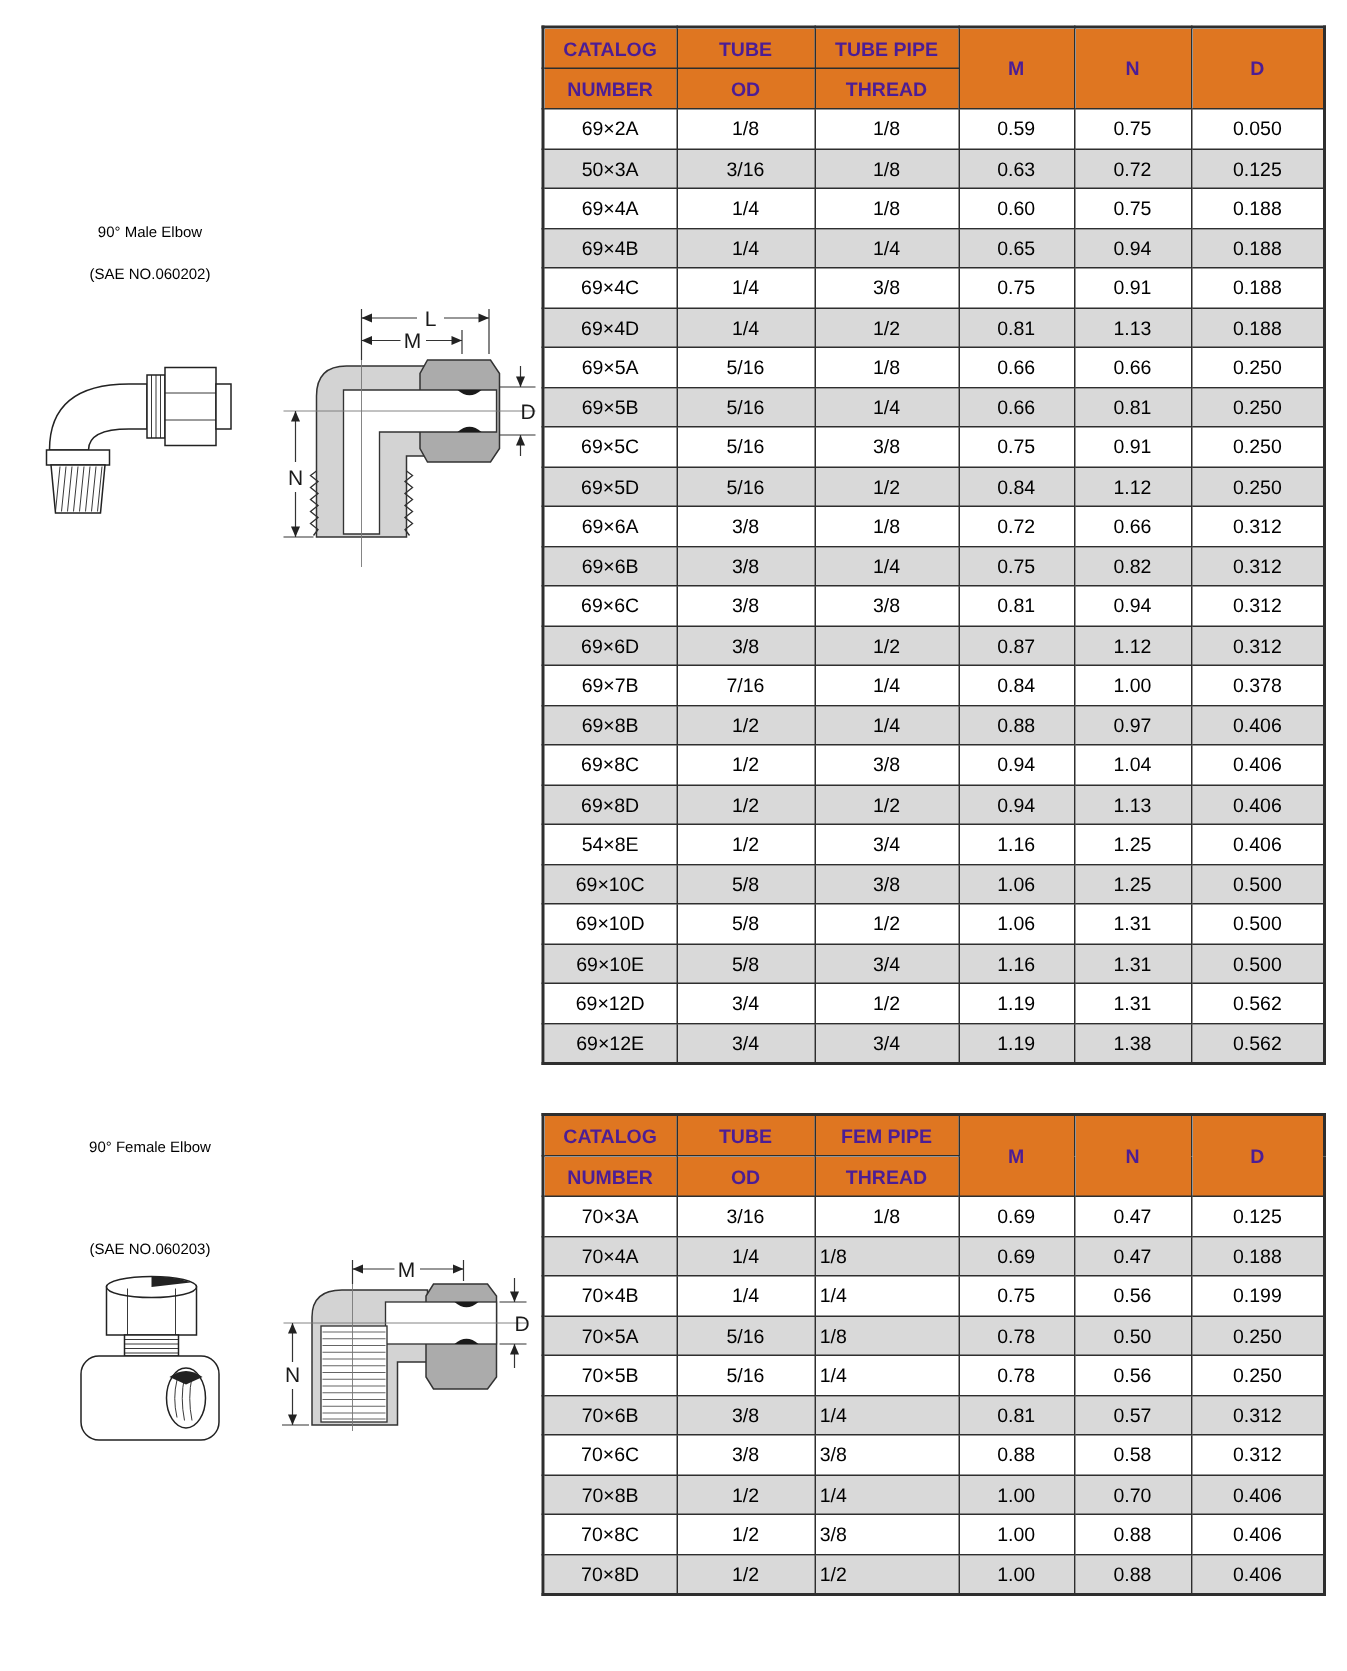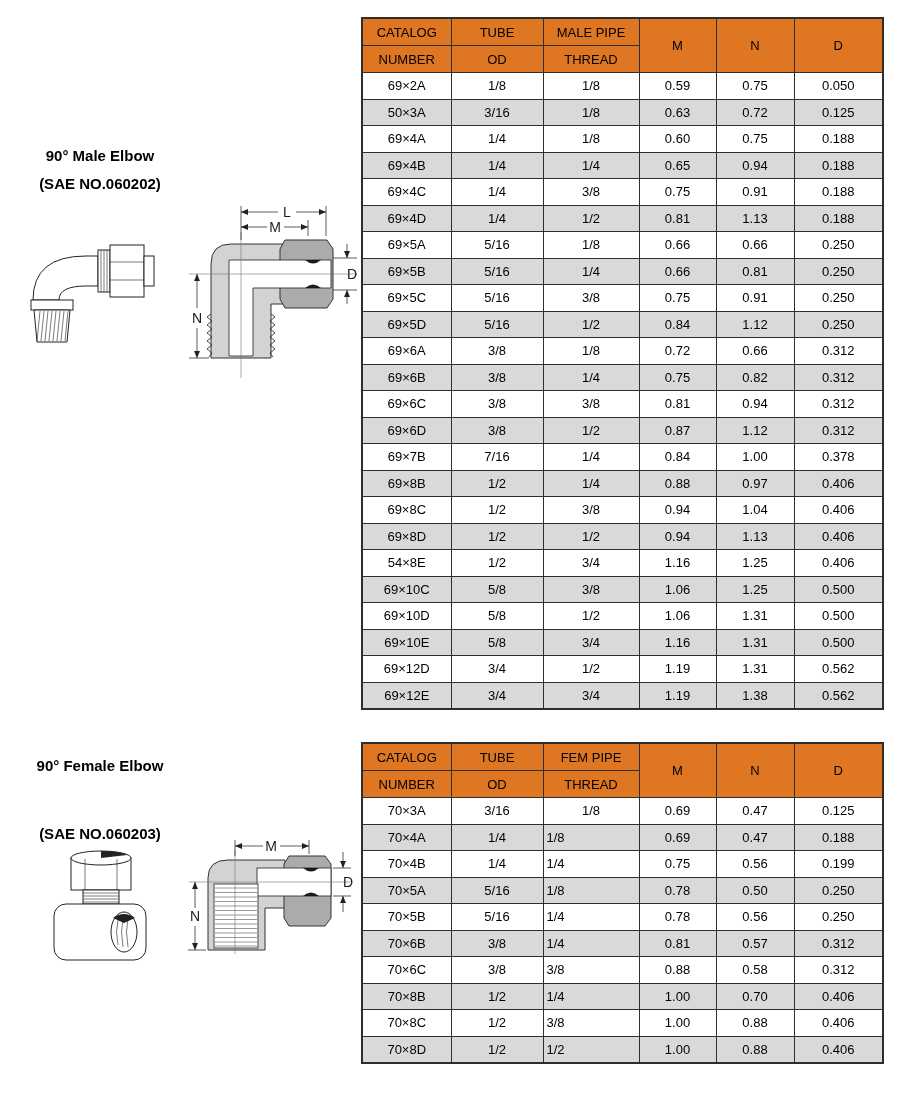--- a/index.html
+++ b/index.html
@@ -1,29 +1,29 @@
 <!DOCTYPE html>
 <html><head>
 <meta charset="utf-8">
 <style>
   html,body{margin:0;padding:0;}
   body{
     width:898px;height:1114px;position:relative;background:#ffffff;
     font-family:"Liberation Sans", sans-serif;color:#000;
   }
-  .sec-title{position:absolute;width:196px;text-align:center;font-size:15px;font-weight:700;line-height:20px;}
+  .sec-title{position:absolute;width:196px;text-align:center;font-size:10px;font-weight:400;line-height:20px;}
   .spec-table{
     position:absolute;left:361px;width:521px;border-collapse:collapse;table-layout:fixed;
     border:2px solid #2e2e2e;background:#fff;
   }
   .spec-table th,.spec-table td{
     border:1px solid #2e2e2e;text-align:center;vertical-align:middle;padding:0;
     font-size:13px;white-space:nowrap;overflow:hidden;
   }
-  .spec-table th{background:#DF7621;color:#000000;font-weight:400;height:26px;font-size:13px;}
+  .spec-table th{background:#DF7621;color:#4c1d95;font-weight:700;height:26px;font-size:13px;}
   .spec-table td{height:25.5px;}
   .spec-table tbody tr:nth-child(even){background:#D9D9D9;}
   .spec-table td.left{text-align:left;padding-left:3px;}
   .drawing{position:absolute;}
   svg text{font-family:"Liberation Sans", sans-serif;font-size:14px;fill:#1a1a1a;}
 </style>
 </head>
 <body>
 
 <div class="sec-title" style="top:146px;left:2px;">90° Male Elbow</div>
@@ -116,21 +116,21 @@
       <col style="width:92px">
       <col style="width:96px">
       <col style="width:77px">
       <col style="width:78px">
       <col style="width:89px">
     </colgroup>
   <thead>
     <tr>
       <th>CATALOG</th>
       <th>TUBE</th>
-      <th>MALE PIPE</th>
+      <th>TUBE PIPE</th>
       <th rowspan="2">M</th>
       <th rowspan="2">N</th>
       <th rowspan="2">D</th>
     </tr>
     <tr>
       <th>NUMBER</th>
       <th>OD</th>
       <th>THREAD</th>
     </tr>
   </thead>

